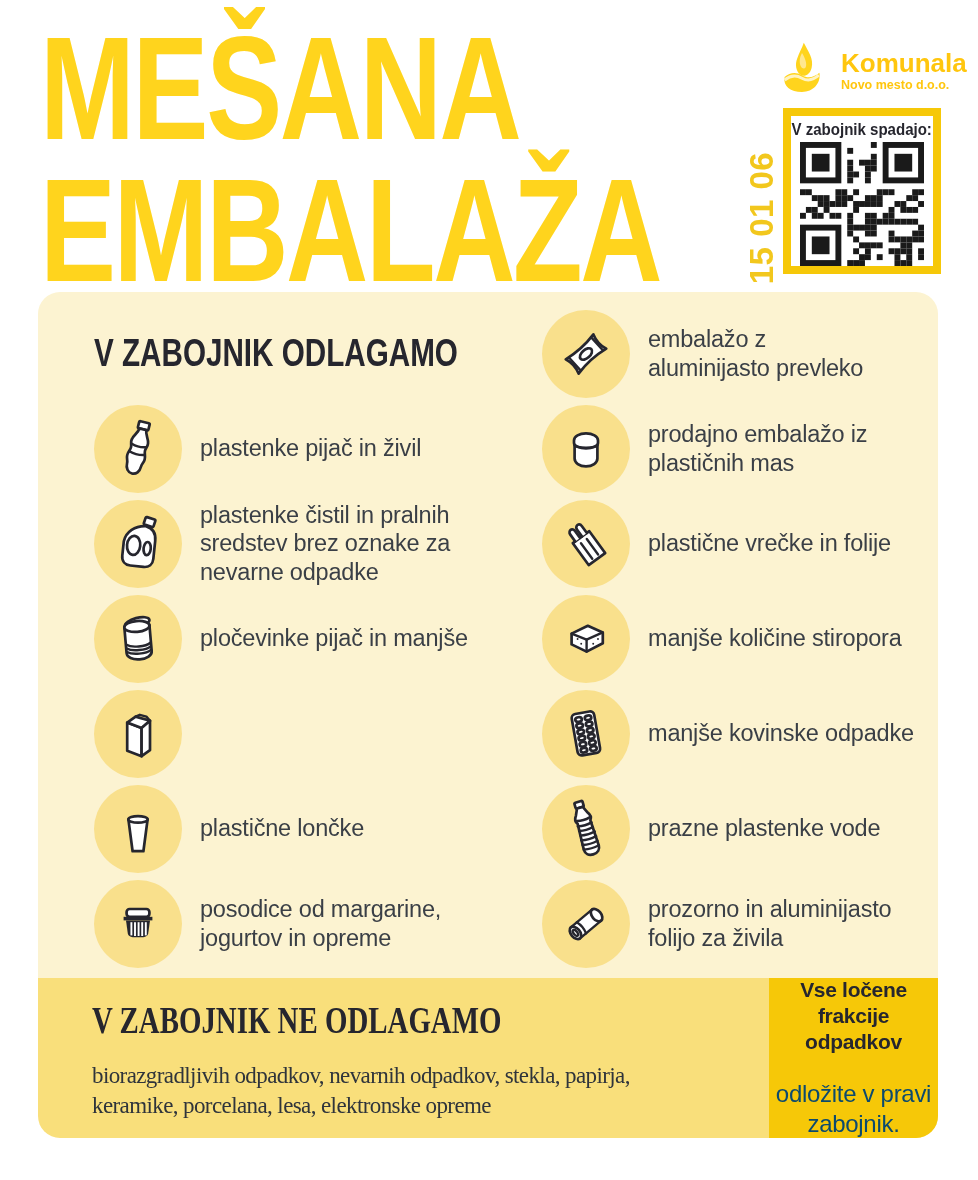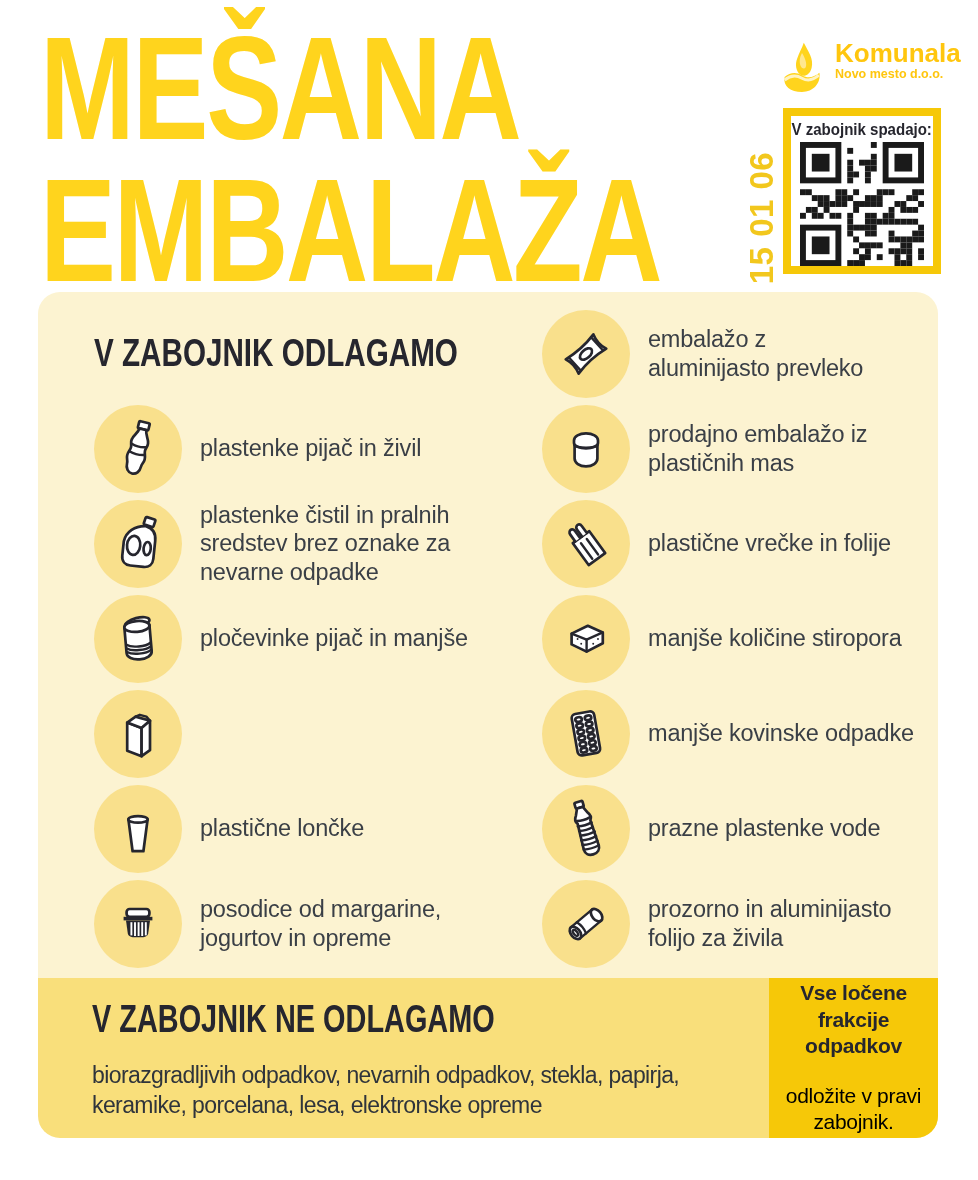--- a/index.html
+++ b/index.html
@@ -12,21 +12,21 @@
   .page { position:relative; width:978px; height:1180px; background:#fff; }
 
   
   .title {
     position:absolute; left:40px; top:18px;
     font-size:146px; font-weight:bold; color:#FFD41D;
     line-height:0.97; letter-spacing:-3px;
     transform:scaleX(0.78); transform-origin:left top;
     white-space:nowrap;
   }
-  .brand { position:absolute; left:772px; top:40px; display:flex; gap:3px; }
+  .brand { position:absolute; left:772px; top:40px; display:flex; align-items:center; gap:9px; }
   .brand-logo { width:60px; height:62px; }
   .brand-name  { font-size:26px; font-weight:bold; color:#FFC60E; line-height:1.05; }
   .brand-sub   { font-size:12.5px; font-weight:bold; color:#FFC60E; }
 
   .qr-box {
     position:absolute; left:783px; top:108px; width:158px; height:166px;
     background:#fff; border:8px solid #F6C808;
     display:flex; flex-direction:column; align-items:center; padding-top:5px;
   }
   .qr-label { font-size:16px; font-weight:bold; color:#26262E; white-space:nowrap; transform:scaleX(0.94); }
@@ -61,37 +61,37 @@
   .item-label {
     font-size:23.5px; color:#3A3F46; line-height:1.22;
     white-space:pre-line; letter-spacing:-0.2px;
   }
 
   
   .not-allowed {
     position:absolute; left:38px; top:978px; width:900px; height:160px;
     background:#F9DF7B; border-radius:0 0 22px 22px;
   }
-  .na-content { padding:20px 0 0 54px; width:720px; }
+  .na-content { padding:20px 0 0 54px; width:720px;font-family:Liberation Serif, serif; }
   .na-heading {
     font-size:38px; font-weight:bold; color:#26262E;
     transform:scaleX(0.76); transform-origin:left center; white-space:nowrap;
   }
   .na-text {
     margin-top:19px; font-size:23px; color:#2F343B; line-height:1.32;
     white-space:pre-line; letter-spacing:-0.6px;
   }
   .note-box {
     position:absolute; right:0; top:0; width:169px; height:160px;
     background:#F6C808; border-radius:0 0 22px 0;
     display:flex; flex-direction:column; justify-content:center;
     text-align:center; padding:0 3px;
   }
   .note-bold { font-size:21px; font-weight:bold; color:#26262E; line-height:1.25; white-space:pre-line; letter-spacing:-0.3px; }
-  .note-reg  { font-size:21px; color:#000000; line-height:1.25; white-space:pre-line; letter-spacing:-0.3px;margin-top:24px; }
+  .note-reg  { font-size:24px; color:#0c4a6e; line-height:1.25; white-space:pre-line; letter-spacing:-0.3px;margin-top:24px; }
 
   
   .ic { stroke:#26262E; stroke-width:4.5; fill:#fff; stroke-linejoin:round; stroke-linecap:round; }
   .ic-n { stroke:#26262E; stroke-width:4; fill:none; stroke-linejoin:round; stroke-linecap:round; }
   .ic-d { fill:#26262E; stroke:none; }
 </style>
 </head>
 <body>
 
 <div class="page">

